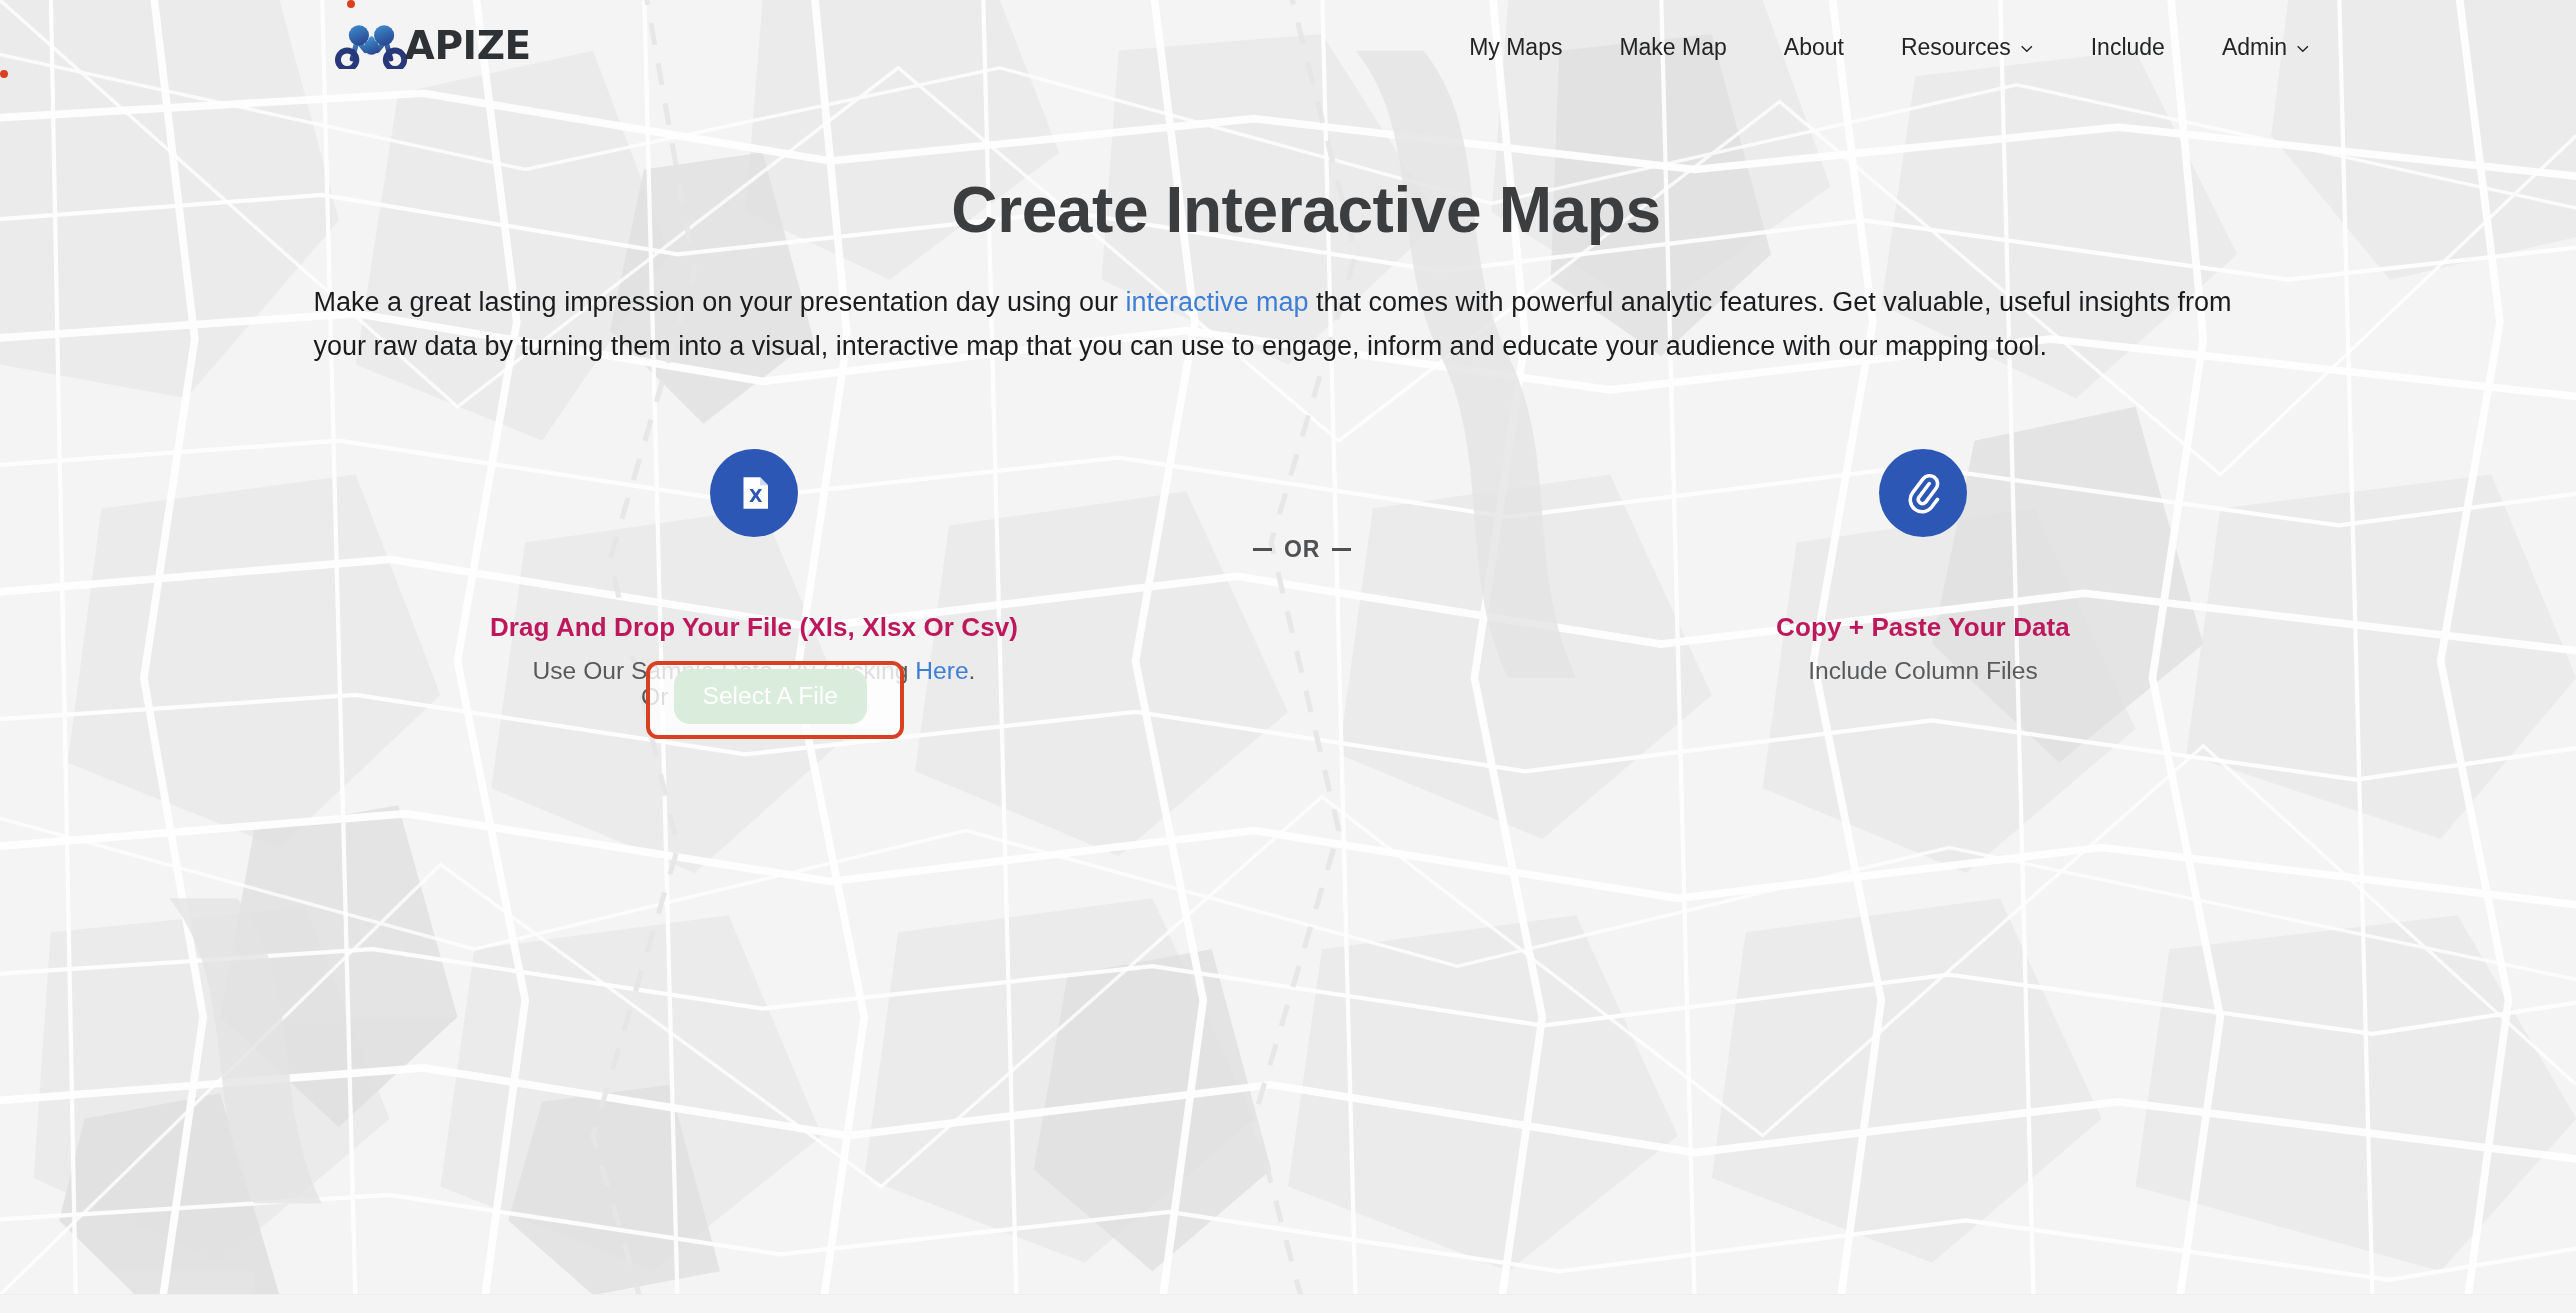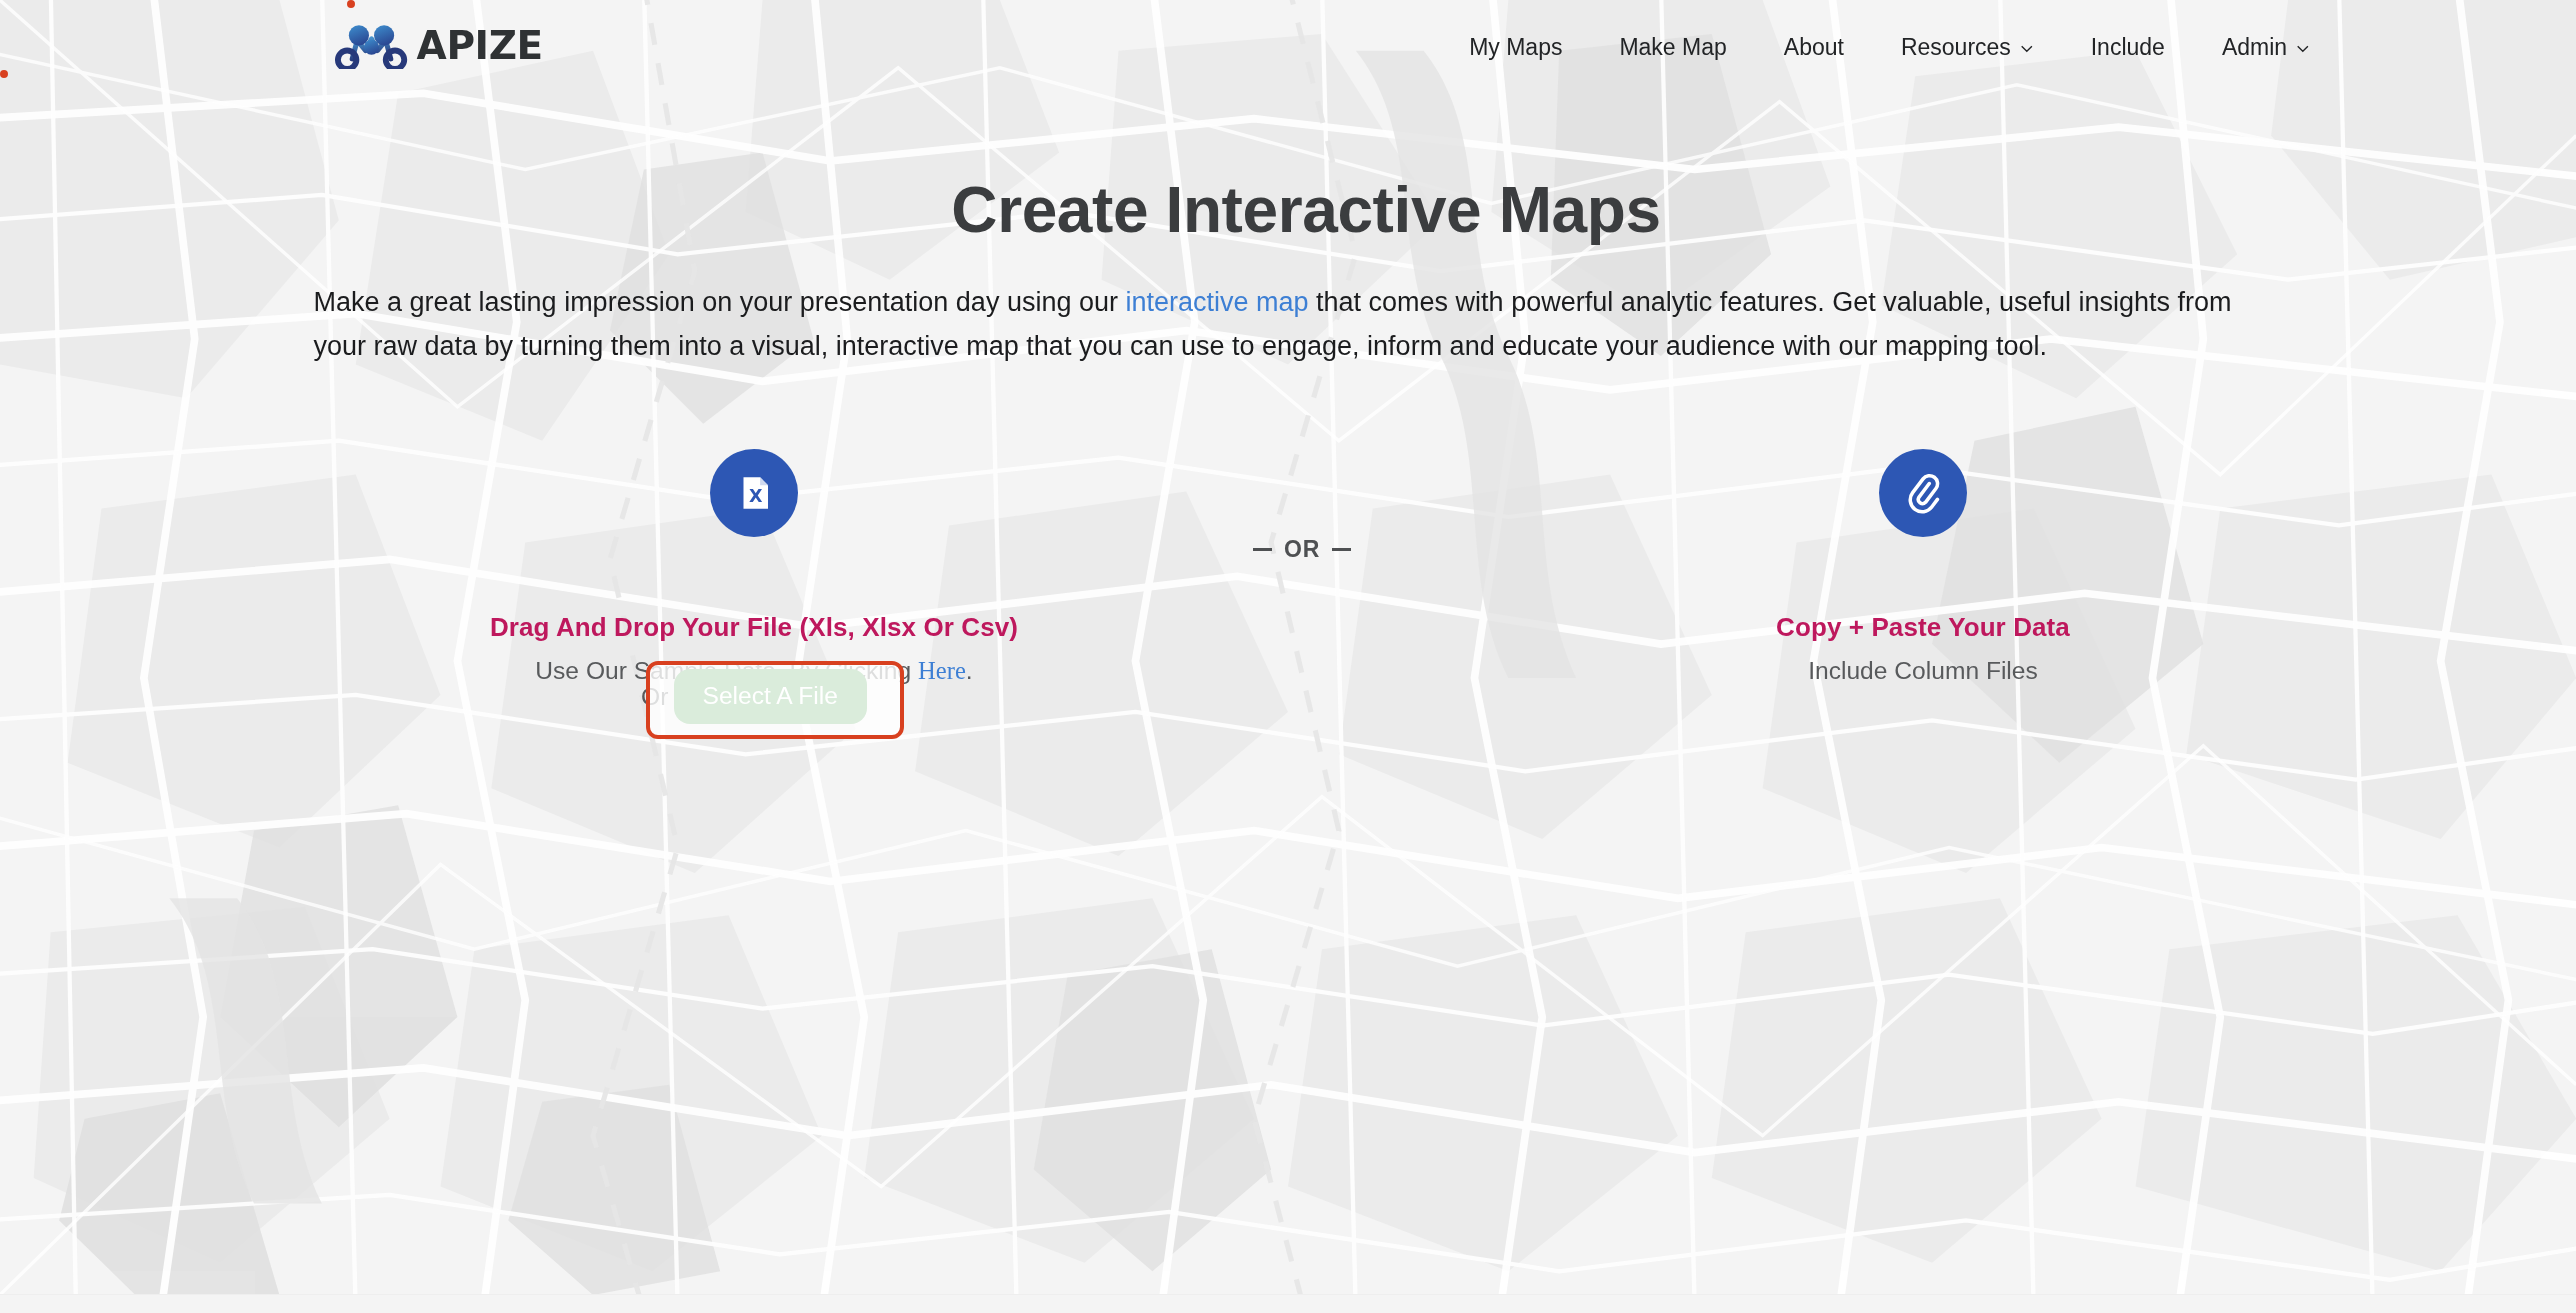--- a/index.html
+++ b/index.html
@@ -41,21 +41,21 @@
     width: 2576px;
     height: 103px;
     z-index: 20;
   }
   #logo-wrap {
     position: absolute;
     left: 335px;
     top: 22px;
     display: flex;
     align-items: center;
-    gap: 12px;
+    gap: 0px;
   }
   #logo-mark { width: 73px; height: 47px; display: block; }
   #logo-text {
     font-size: 39px;
     font-weight: 700;
     letter-spacing: -0.4px;
     color: #2f3234;
     margin-left: -3.4px;
     line-height: 1;
     font-family: "DejaVu Sans", sans-serif;
@@ -144,21 +144,21 @@
     margin-top: 75px;
     letter-spacing: 0.1px;
     white-space: nowrap;
   }
   .col-sub {
     text-align: center;
     font-size: 24.6px;
     color: #585a5c;
     margin-top: 14.4px;
   }
-  .col-sub a { color: #3d7fd4; text-decoration: none; font-family: Liberation Serif, serif; }
+  .col-sub a { color: #3d7fd4; text-decoration: none; }
 
   
   #or-divider {
     position: absolute;
     top: 536px;
     left: 1230px;
     width: 144px;
     display: flex;
     align-items: center;
     justify-content: center;

